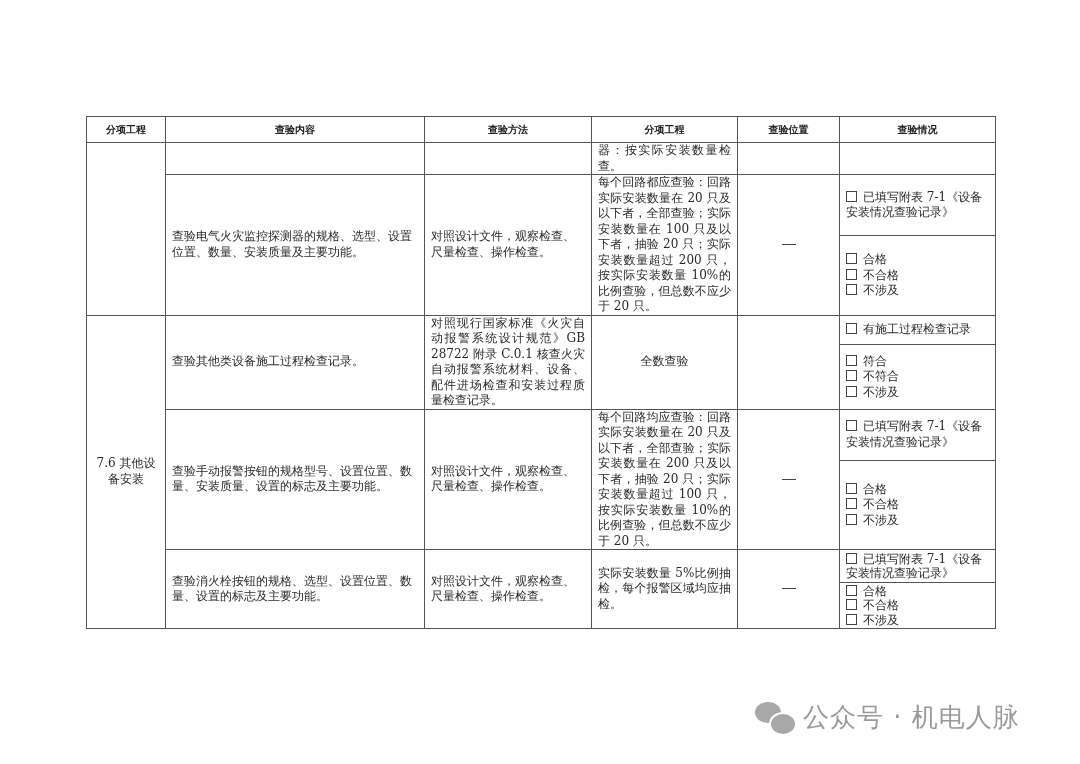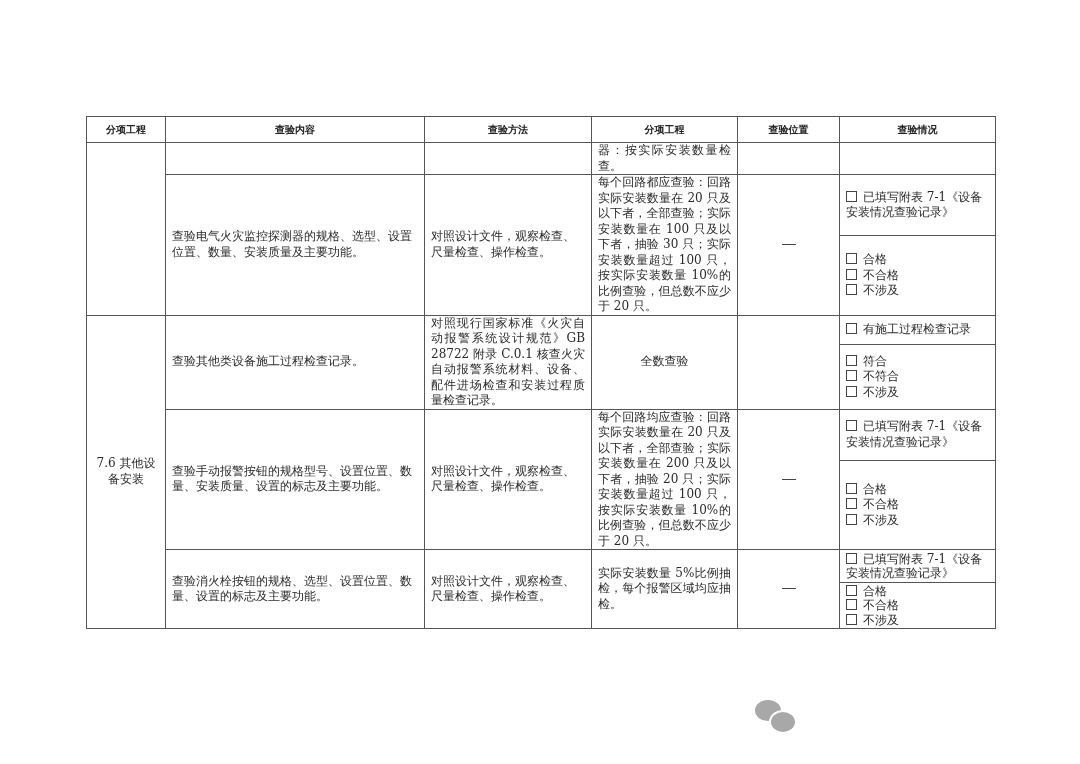--- a/index.html
+++ b/index.html
@@ -61,21 +61,21 @@
       <td></td>
       <td></td>
       <td class="qty">器：按实际安装数量检查。</td>
       <td class="center"></td>
       <td></td>
     </tr>
 
     <tr style="height:61px">
       <td rowspan="2">查验电气火灾监控探测器的规格、选型、设置位置、数量、安装质量及主要功能。</td>
       <td rowspan="2">对照设计文件，观察检查、尺量检查、操作检查。</td>
-      <td rowspan="2" class="qty">每个回路都应查验：回路实际安装数量在 20 只及以下者，全部查验；实际安装数量在 100 只及以下者，抽验 30 只；实际安装数量超过 100 只，按实际安装数量 10%的比例查验，但总数不应少于 20 只。</td>
+      <td rowspan="2" class="qty">每个回路都应查验：回路实际安装数量在 20 只及以下者，全部查验；实际安装数量在 100 只及以下者，抽验 20 只；实际安装数量超过 200 只，按实际安装数量 10%的比例查验，但总数不应少于 20 只。</td>
       <td rowspan="2" class="center"><span class="dash"></span></td>
       <td>
         <span><span class="box"></span><span>已填写附表 7-1《设备安装情况查验记录》</span></span>
       </td>
     </tr>
     <tr style="height:79px">
       <td>
         <span class="opt"><span class="box"></span><span>合格</span></span>
         <span class="opt"><span class="box"></span><span>不合格</span></span>
         <span class="opt"><span class="box"></span><span>不涉及</span></span>
@@ -134,14 +134,15 @@
       </td>
     </tr>
   </tbody>
     </table>
 
   <div class="watermark">
     <div class="wm-icon">
       <span class="b1"></span>
         <span class="b2"></span>
     </div>
+    <span>公众号 · 机电人脉</span>
   </div>
 </div>
 
 </body></html>

